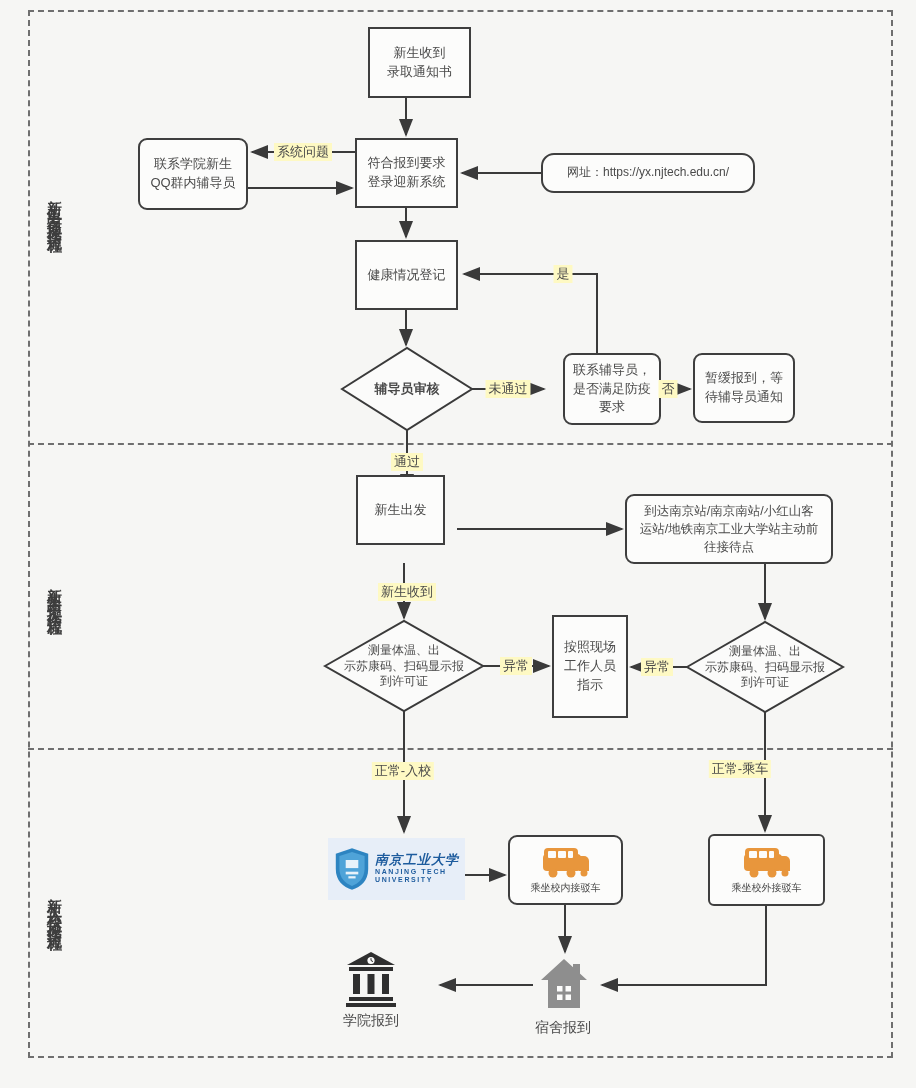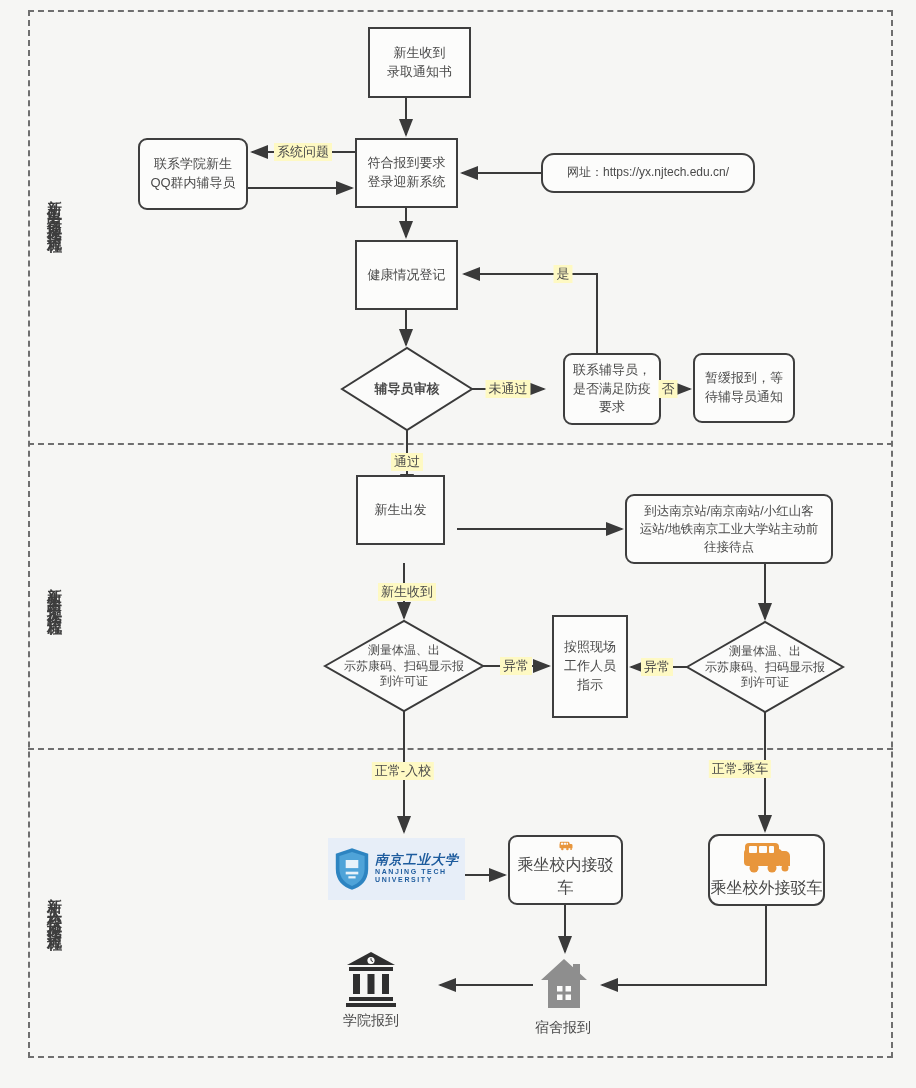--- a/index.html
+++ b/index.html
@@ -29,21 +29,21 @@
   #n-contact-qq{left:138px;top:138px;width:110px;height:72px;border-radius:9px;}
   #n-login{left:355px;top:138px;width:103px;height:70px;}
   #n-url{left:541px;top:153px;width:214px;height:40px;border-radius:13px;font-size:12px;}
   #n-health{left:355px;top:240px;width:103px;height:70px;}
   #n-counselor{left:547px;top:353px;width:98px;height:72px;border-radius:9px;margin-left:16px;}
   #n-postpone{left:693px;top:353px;width:102px;height:70px;border-radius:9px;}
   #n-depart{left:356px;top:475px;width:89px;height:70px;}
   #n-arrive{left:625px;top:494px;width:208px;height:70px;border-radius:9px;font-size:12.5px;}
   #n-staff{left:552px;top:615px;width:76px;height:103px;}
   #n-shuttle-in{left:508px;top:835px;width:115px;height:70px;border-radius:9px;flex-direction:column;padding:4px 0;}
-  #n-shuttle-out{left:708px;top:834px;width:117px;height:72px;border-radius:11px;flex-direction:column;padding:4px 0;}
+  #n-shuttle-out{left:708px;top:834px;width:117px;height:72px;border-radius:6px;flex-direction:column;padding:4px 0;}
 
   .dlabel{position:absolute;transform:translate(-50%,-50%);text-align:center;
     color:#4a4a4a;z-index:2;white-space:pre-line;}
   #dl-review{left:407px;top:389px;font-size:13px;width:110px;font-weight:bold;}
   #dl-left{left:404px;top:666px;font-size:12px;width:142px;line-height:1.3;}
   #dl-right{left:765px;top:667px;font-size:12px;width:142px;line-height:1.3;}
 
   .elabel{position:absolute;transform:translate(-50%,-50%);font-size:13px;color:#4a4a4a;
     background:#fef9c3;padding:0 3px;white-space:nowrap;z-index:3;}
   #el-system{left:303px;top:152px;}
@@ -63,21 +63,21 @@
   .logo-cn{font-family:"Liberation Serif","DejaVu Serif",serif;font-style:italic;font-weight:bold;
     font-size:13px;color:#1e5c9e;letter-spacing:1px;white-space:nowrap;}
   .logo-en{font-size:7px;color:#1e5c9e;font-weight:bold;letter-spacing:1.6px;white-space:nowrap;}
 
   .icon-block{position:absolute;z-index:2;}
   #icon-college{left:345px;top:951px;}
   #icon-dorm{left:540px;top:958px;}
   .iclabel{position:absolute;transform:translate(-50%,-50%);font-size:14px;color:#4a4a4a;z-index:2;white-space:nowrap;}
   #lbl-college{left:371px;top:1021px;}
   #lbl-dorm{left:563px;top:1028px;}
-  .shuttle-label{font-size:16px;color:#4a4a4a;margin-top:2px;}
+  .shuttle-label{font-size:10px;color:#4a4a4a;margin-top:2px;}
 </style>
 </head>
 <body>
 
 <div class="canvas">
 
   <div class="frame"></div>
   <div class="lane-divider" id="div1"></div>
   <div class="lane-divider" id="div2"></div>
 

